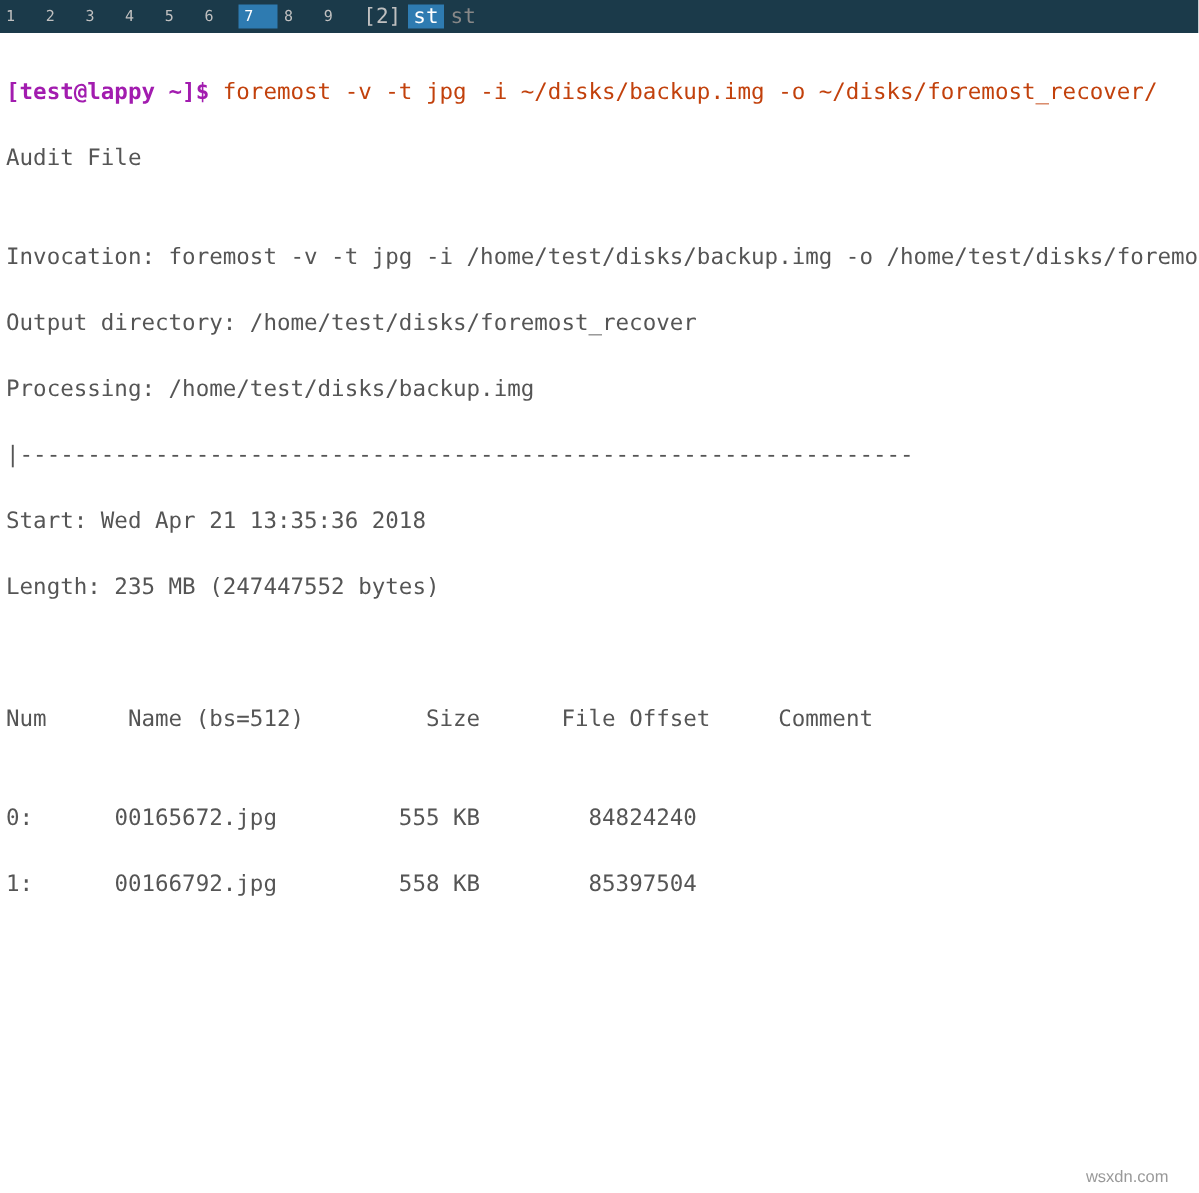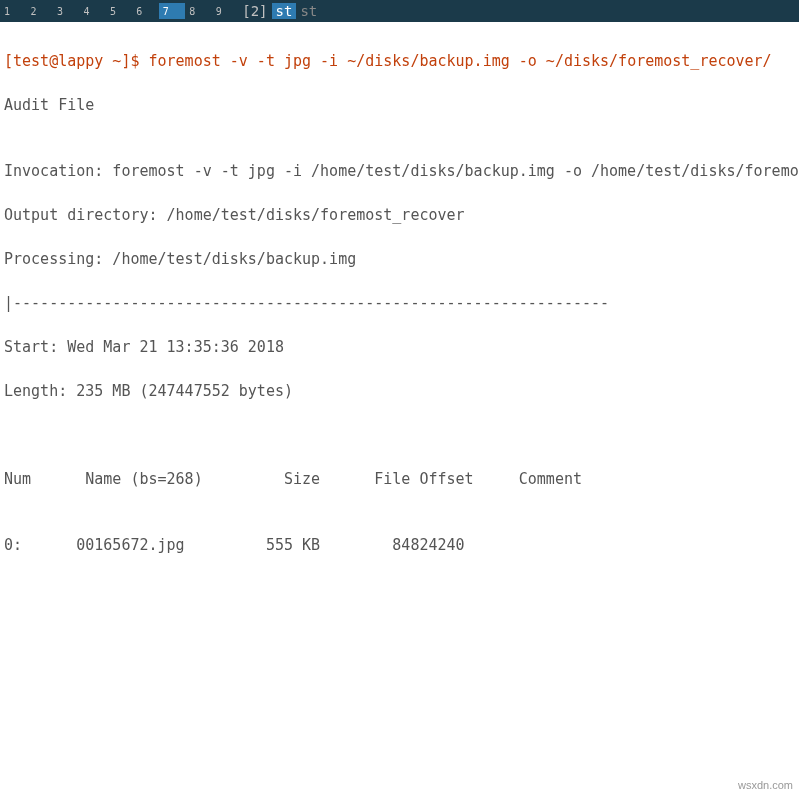--- a/index.html
+++ b/index.html
@@ -31,26 +31,26 @@
   .tab .sup { font-size: 10px; vertical-align: super; margin-right: 2px; }
   .tab.active { background: #2e7bb1; color: #ffffff; }
   .tab.alt { background: #2e7bb1; color: #ffffff; }
   .tab.dim { color: #888; }
   .terminal {
     padding: 6px 4px 0 4px;
     line-height: 22px;
     white-space: pre;
     font-family: "DejaVu Sans Mono","Liberation Mono",monospace;
   }
-  .prompt-user { color: #c2410c; }
+  .prompt-user { color: #a21caf; font-weight: bold; }
   .prompt-cmd { color: #c2410c; }
   .line { white-space: pre; }
   .watermark {
     position: absolute;
-    right: 6px;
+    right: 20px;
     bottom: 4px;
     font-size: 11px;
     color: #999;
     font-family: Arial, sans-serif;
   }
 </style>
 </head>
 <body>
 
 <div class="tabbar">
@@ -102,26 +102,27 @@
 </div>
 
 <div class="terminal">
 <div class="line"><span class="prompt-user">[test@lappy ~]$ </span><span class="prompt-cmd">foremost -v -t jpg -i ~/disks/backup.img -o ~/disks/foremost_recover/</span></div>
 <div class="line">Audit File</div>
 <div class="line"></div>
 <div class="line">Invocation: foremost -v -t jpg -i /home/test/disks/backup.img -o /home/test/disks/foremos</div>
 <div class="line">Output directory: /home/test/disks/foremost_recover</div>
 <div class="line">Processing: /home/test/disks/backup.img</div>
 <div class="line">|------------------------------------------------------------------</div>
-<div class="line">Start: Wed Mar 21 13:35:36 2018</div>
+<div class="line">Start: Wed Apr 21 13:35:36 2018</div>
 <div class="line">Length: 235 MB (247447552 bytes)</div>
 <div class="line"> </div>
-<div class="line">Num	 Name (bs=268)	       Size	 File Offset	 Comment </div>
+<div class="line">Num	 Name (bs=512)	       Size	 File Offset	 Comment </div>
 <div class="line"></div>
 <div class="line">0:	00165672.jpg 	     555 KB 	   84824240    	 </div>
+<div class="line">1:	00166792.jpg 	     558 KB 	   85397504    	 </div>
 
 
 
 
 
 
 
 
 
 

